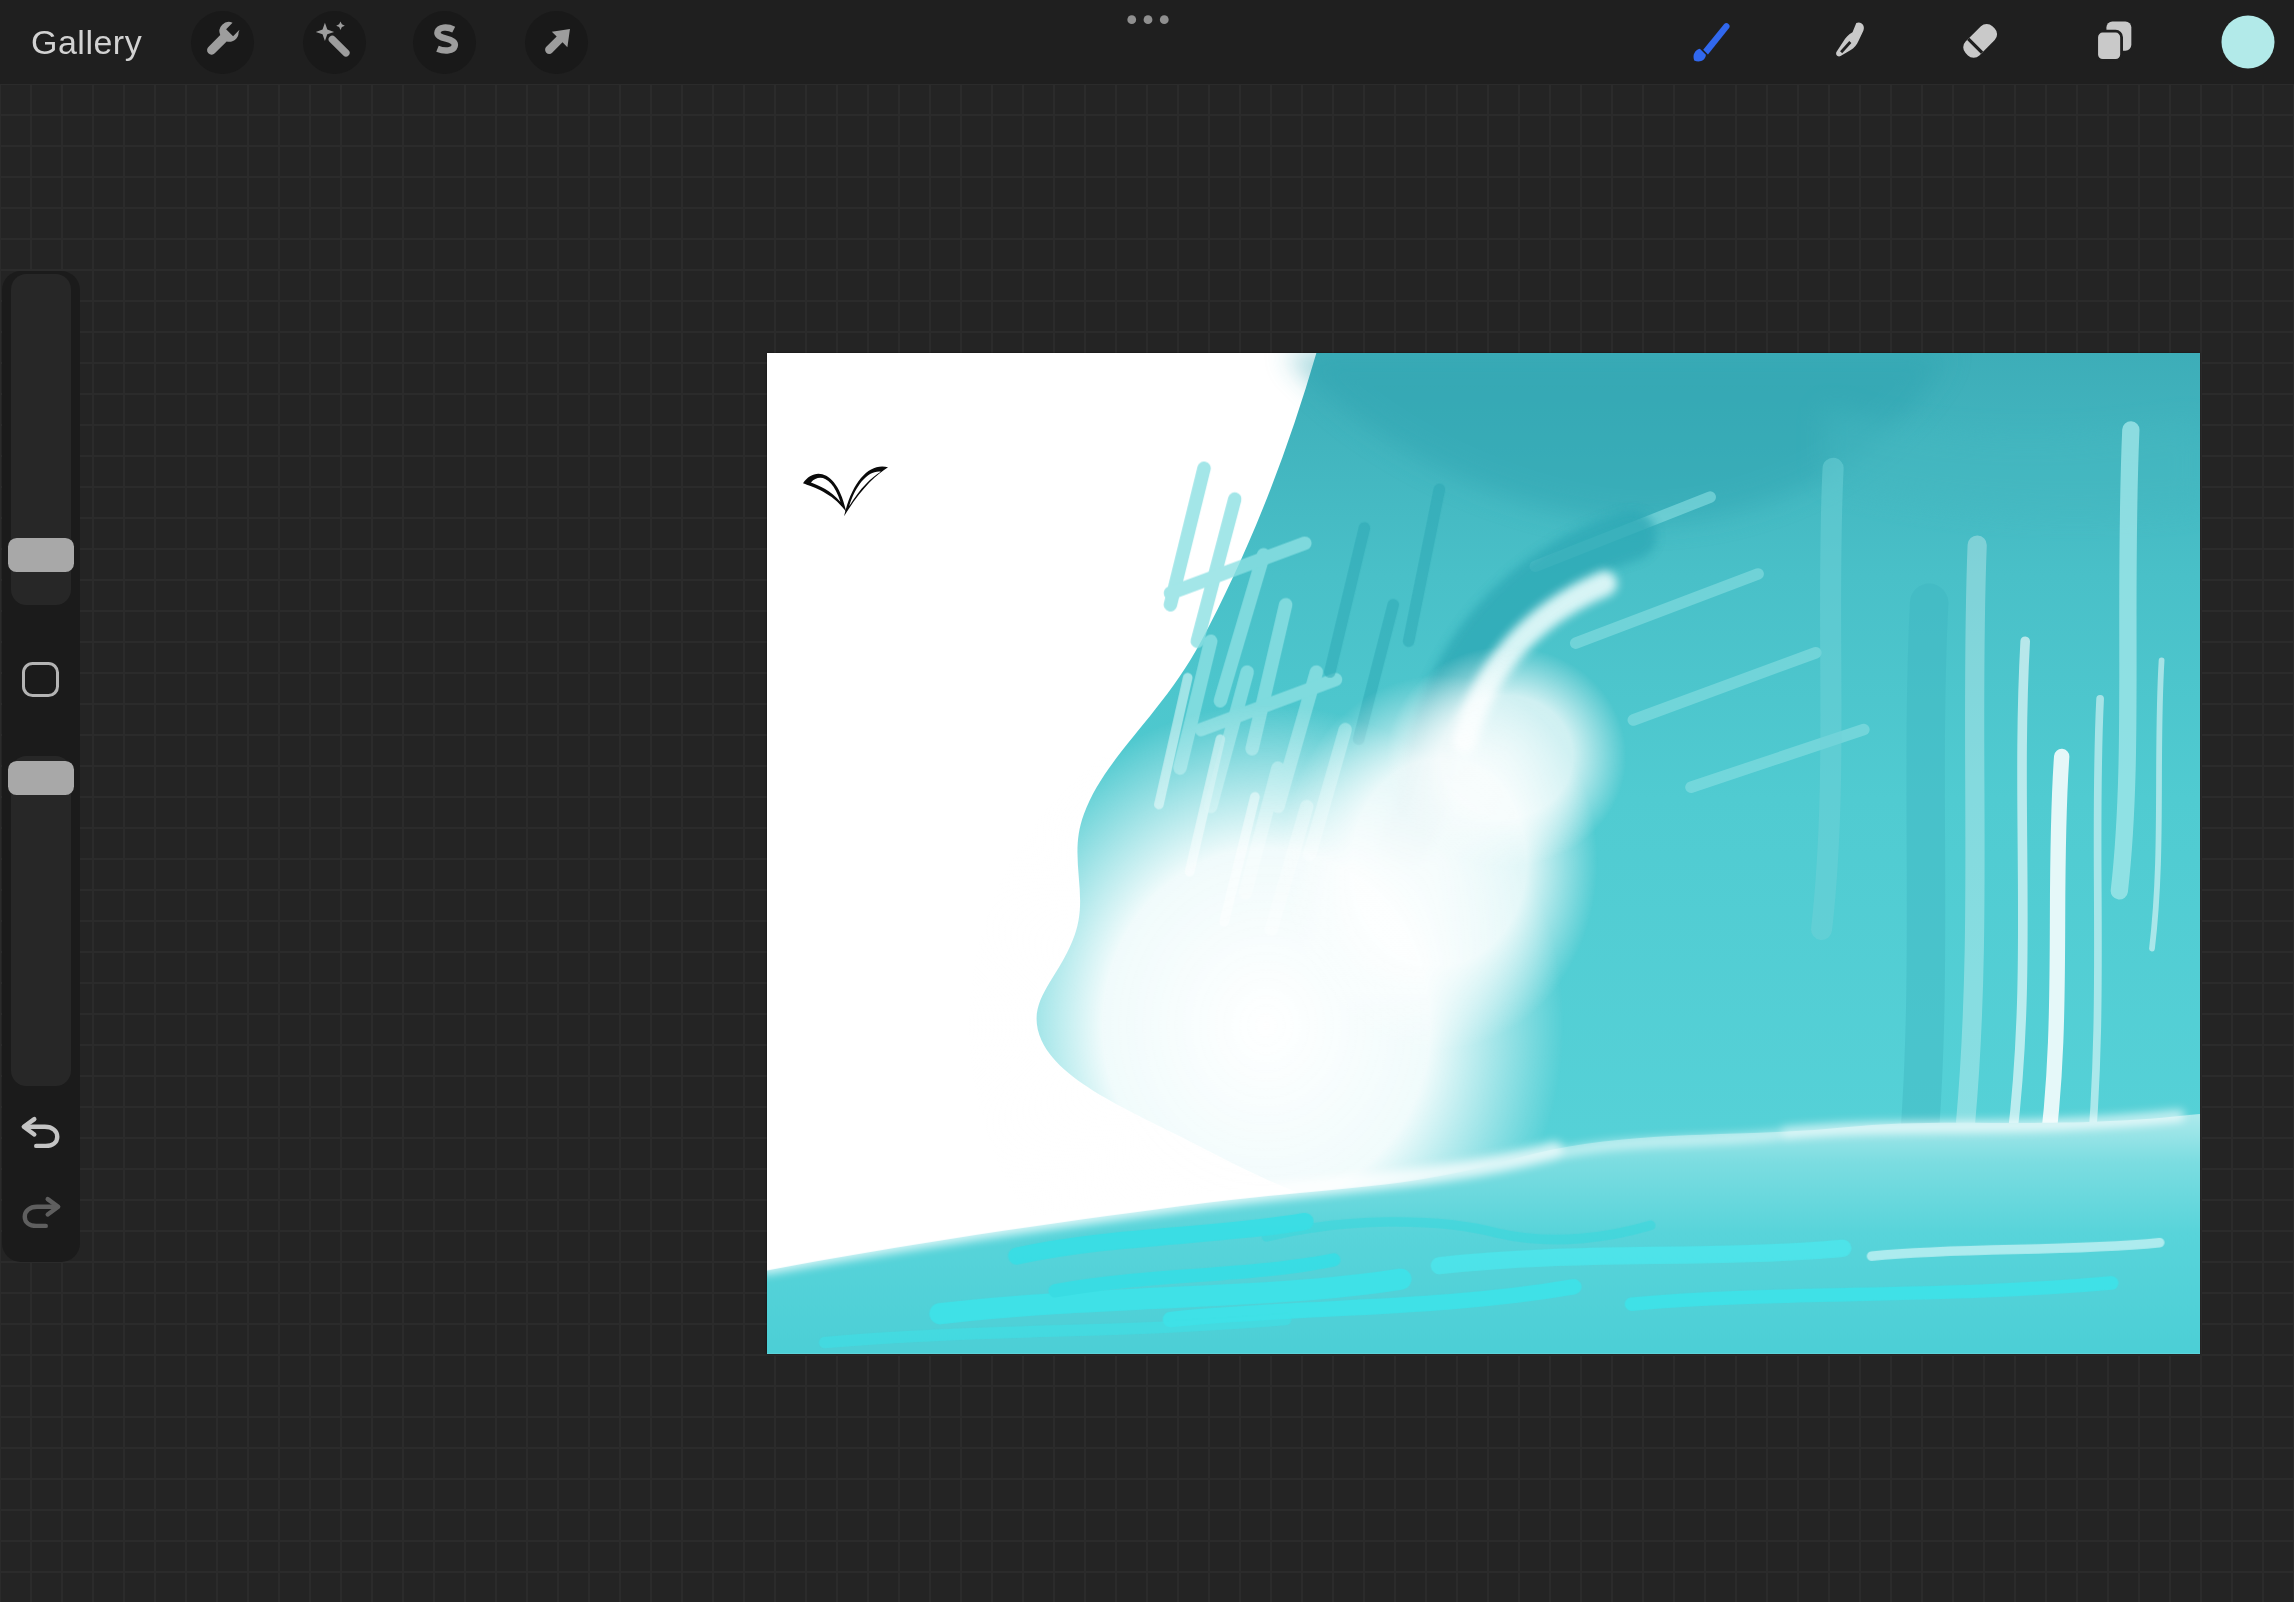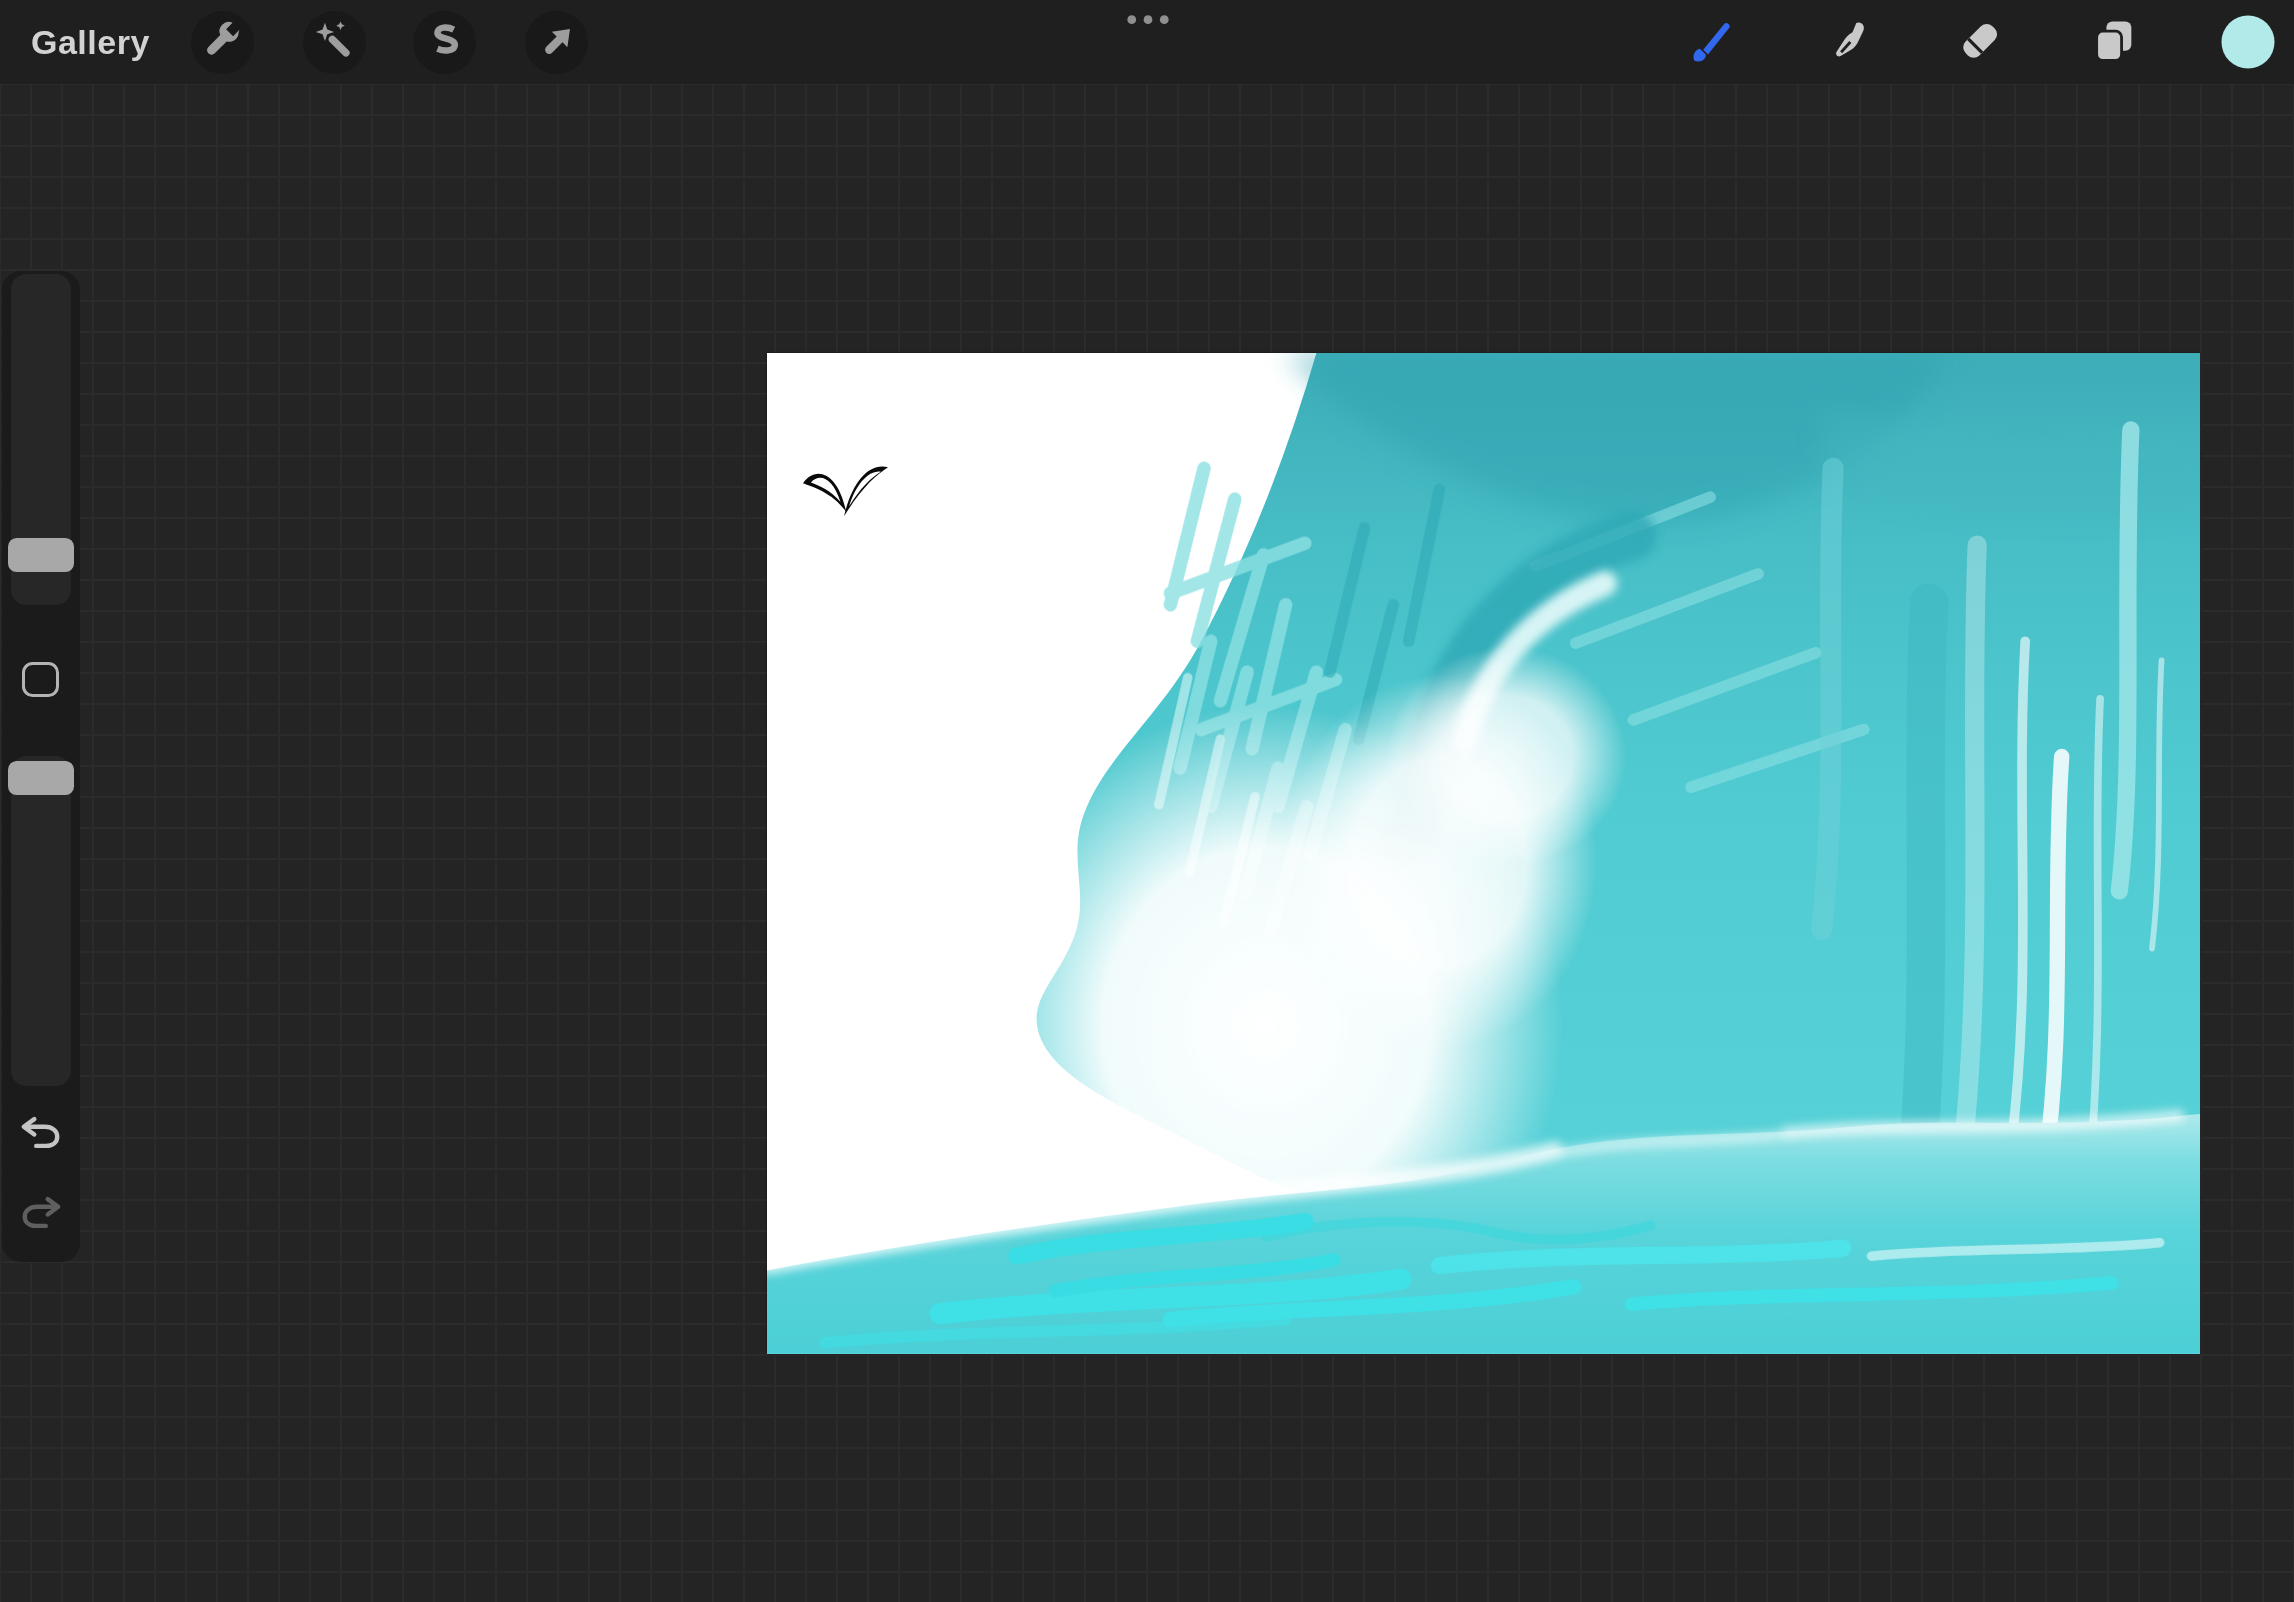--- a/index.html
+++ b/index.html
@@ -18,21 +18,21 @@
     background-size:31px 31px;
     background-position:-1px -1px;
   }
   
   .toolbar{
     position:absolute;left:0;top:0;width:2294px;height:84px;
     background:#1f1f1f;z-index:30;
   }
   .gallery{
     position:absolute;left:31px;top:0;height:84px;line-height:84px;
-    font-size:34px;font-weight:700;color:#d2d2d2;letter-spacing:0.5px;cursor:default;
+    font-size:34px;font-weight:400;color:#d2d2d2;letter-spacing:0.5px;cursor:default;
   }
   .circbtn{
     position:absolute;top:10.6px;width:63px;height:63px;border-radius:50%;
     background:#191919;display:flex;align-items:center;justify-content:center;
   }
   .circbtn svg{display:block}
   .dotsbtn{position:absolute;left:1109px;top:0;width:77px;height:48px;
     display:flex;align-items:flex-start;justify-content:center;padding-top:13.4px;box-sizing:border-box;}
   .ritool{position:absolute;top:15.4px;width:54px;height:54px;display:flex;align-items:center;justify-content:center;}
   

